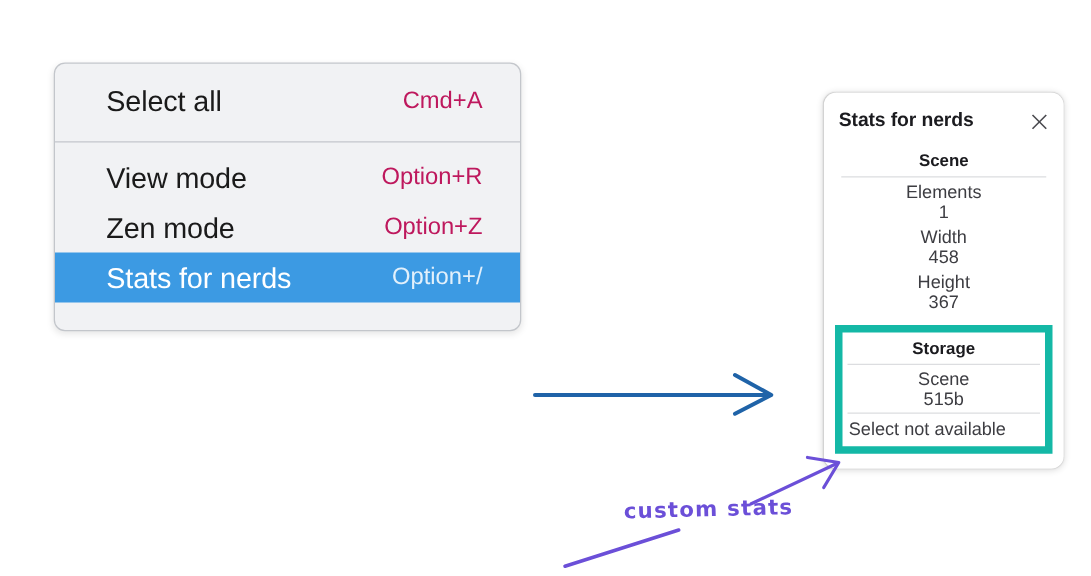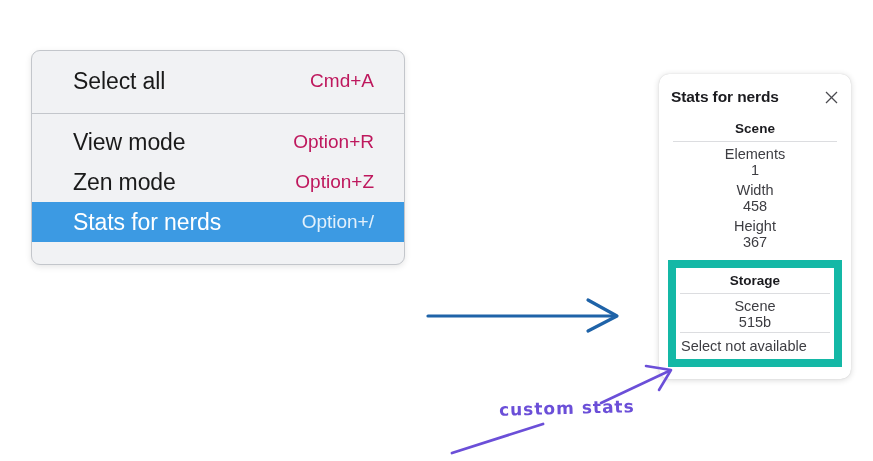--- a/index.html
+++ b/index.html
@@ -11,21 +11,21 @@
     width: 873px;
     height: 461px;
     position: relative;
     overflow: hidden;
     font-family: "Liberation Sans", sans-serif;
   }
 
   
   #context-menu {
     position: absolute;
-    left: 31px;
+    left: 43px;
     top: 50px;
     width: 374px;
     background: #f1f2f4;
     border: 1px solid #c3c6cb;
     border-radius: 9px;
     box-shadow: 0 2px 6px rgba(0,0,0,0.10);
     box-sizing: border-box;
     overflow: hidden;
   }
   .menu-group {
@@ -133,21 +133,21 @@
   .stat-val { white-space: nowrap; }
   .single-row {
     padding: 3px 3px 2px 3px;
     font-size: 14.5px;
     color: #3d3d42;
     white-space: nowrap;
   }
 
   
   #custom-stats-box {
-    border: 8px solid #14b8a6;
+    border: 6px solid #14b8a6;
     padding: 2px 2px 3px 2px;
     margin: 8px -3px 0 -3px;
   }
 
   
   #annotations {
     position: absolute;
     left: 0; top: 0;
     width: 873px; height: 461px;
     pointer-events: none;

